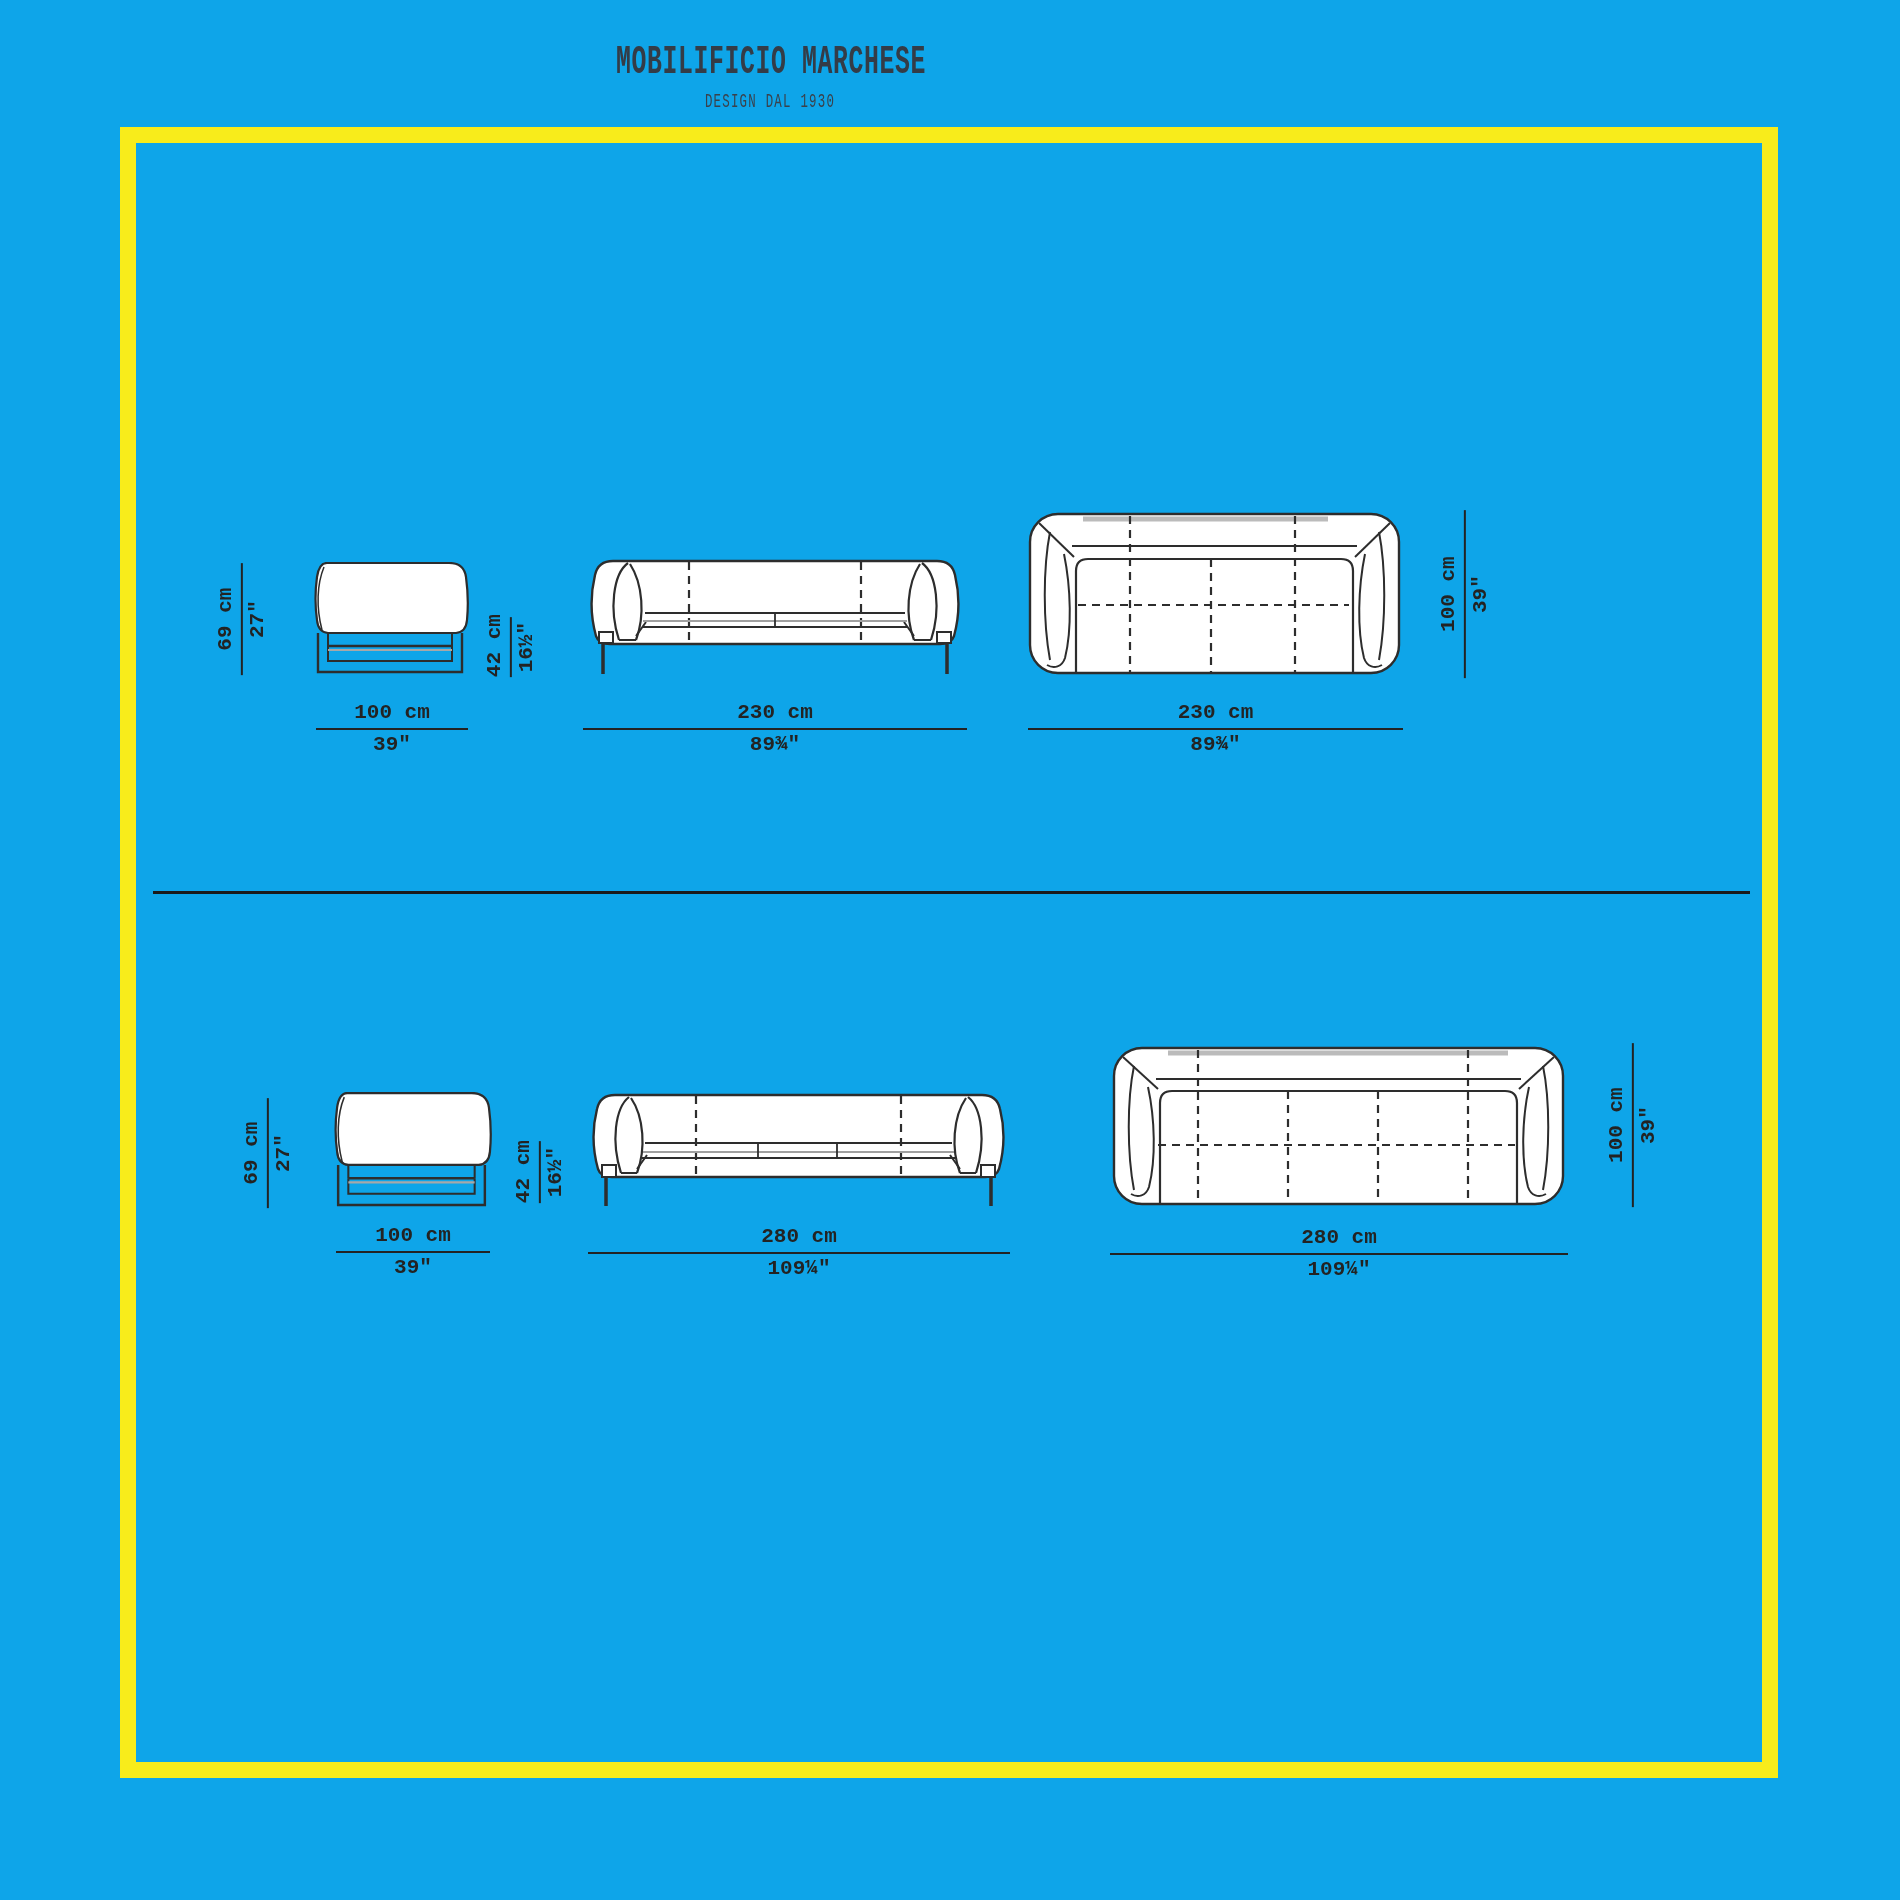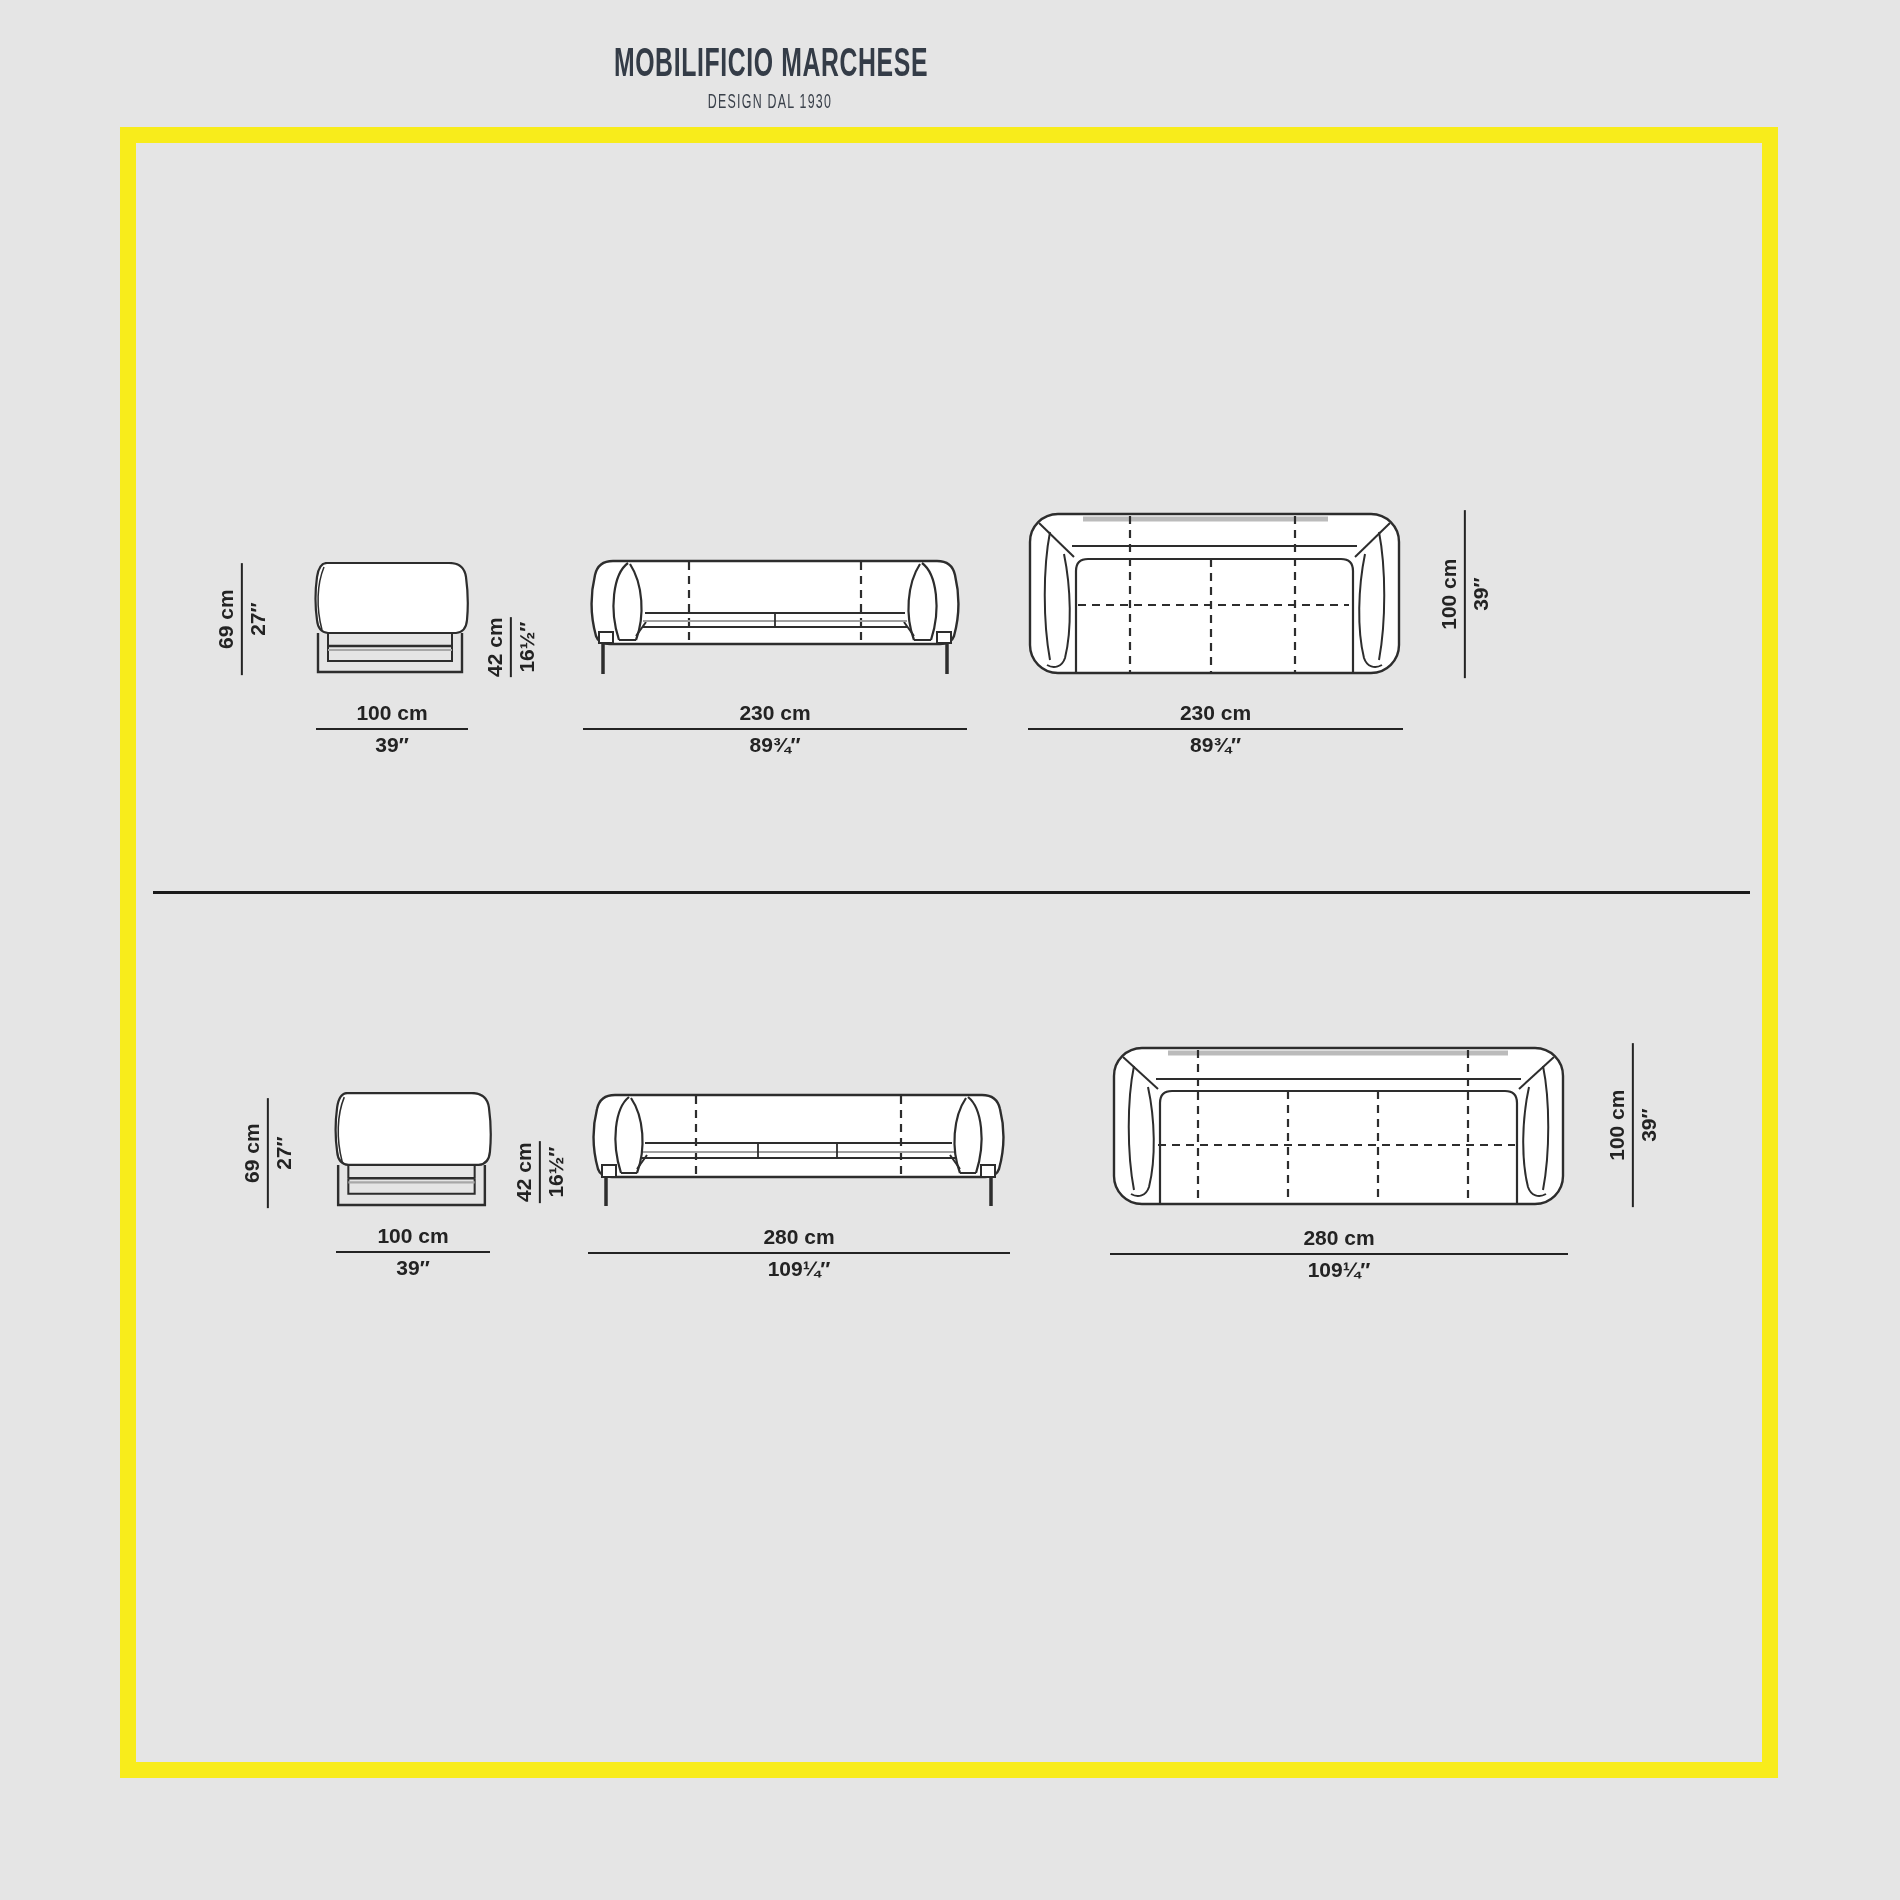--- a/index.html
+++ b/index.html
@@ -1,17 +1,17 @@
 <!DOCTYPE html>
 <html><head>
 <meta charset="utf-8">
 <style>
   html,body{margin:0;padding:0;}
   body{width:1900px;height:1900px;background:#ffffff;font-family:"Liberation Sans", sans-serif;}
-  .page{position:relative;width:1900px;height:1900px;background:#e5e5e5;overflow:hidden;}
+  .page{position:relative;width:1900px;height:1900px;background:#0ea5e9;overflow:hidden;font-family:Liberation Mono, monospace;}
 
   
   .brand-name{
     position:absolute;left:771px;top:40px;
     transform:translateX(-50%) scaleX(0.62);
     font-size:40px;font-weight:bold;letter-spacing:1px;
     color:#343c47;white-space:nowrap;
   }
   .brand-tagline{
     position:absolute;left:770px;top:90px;

